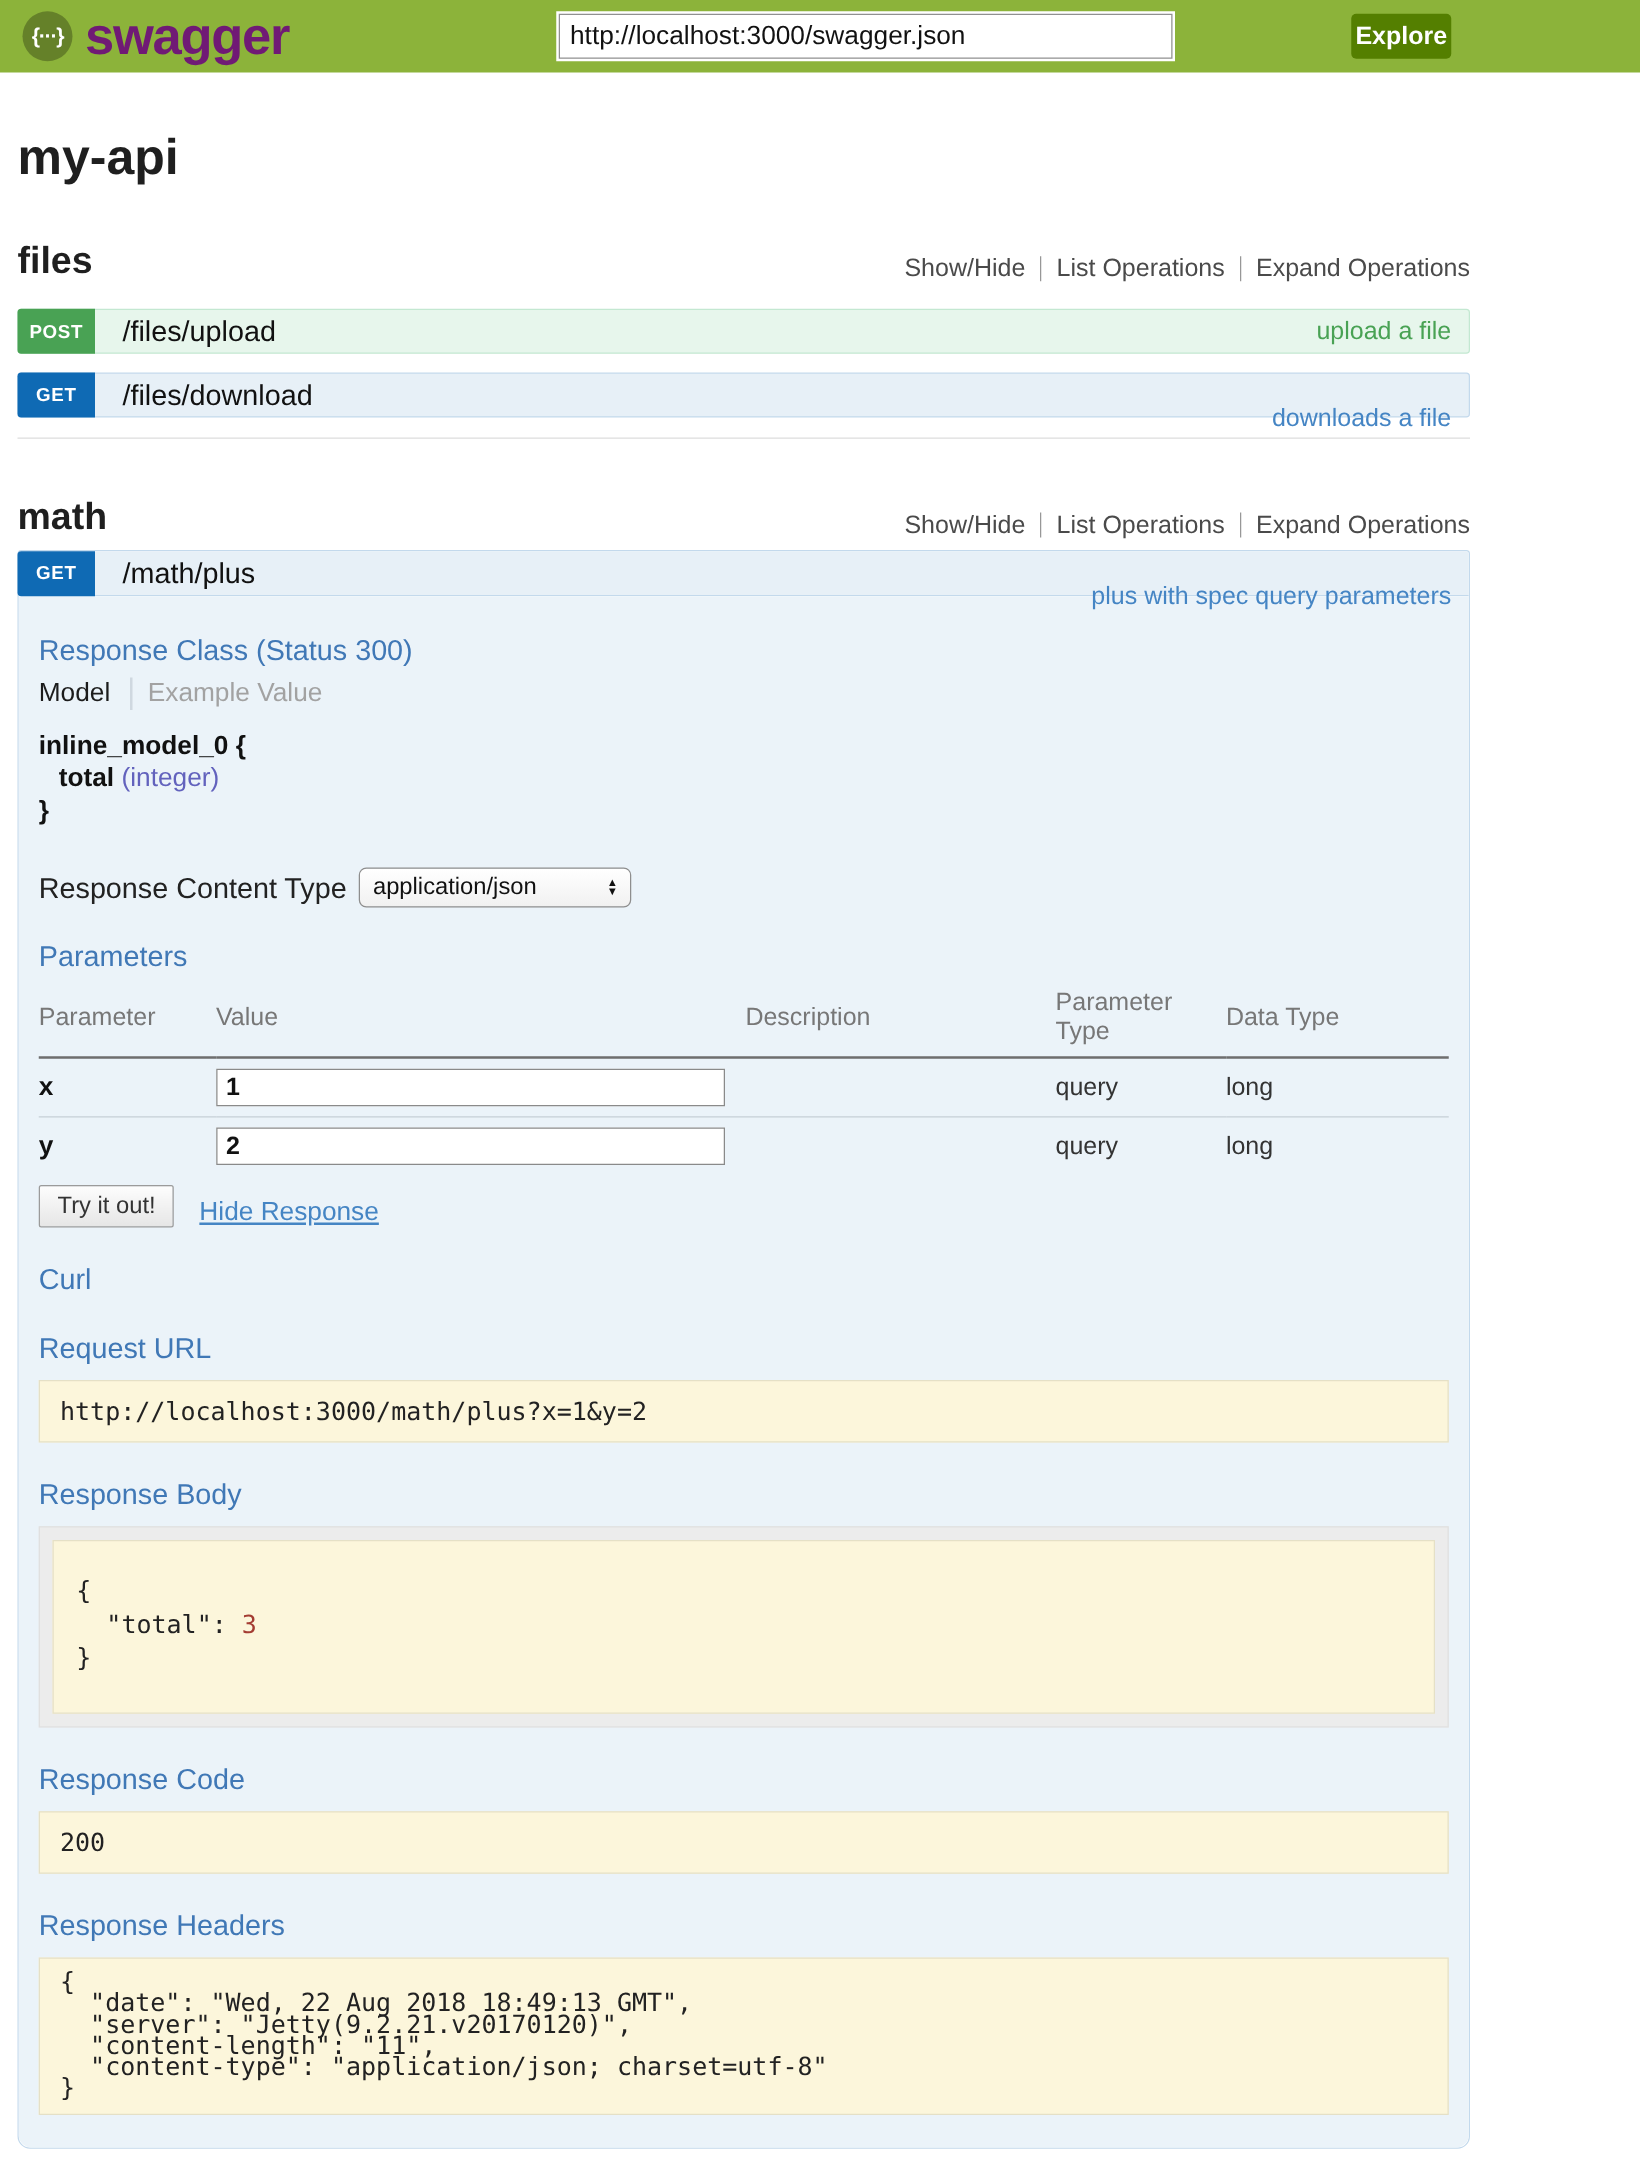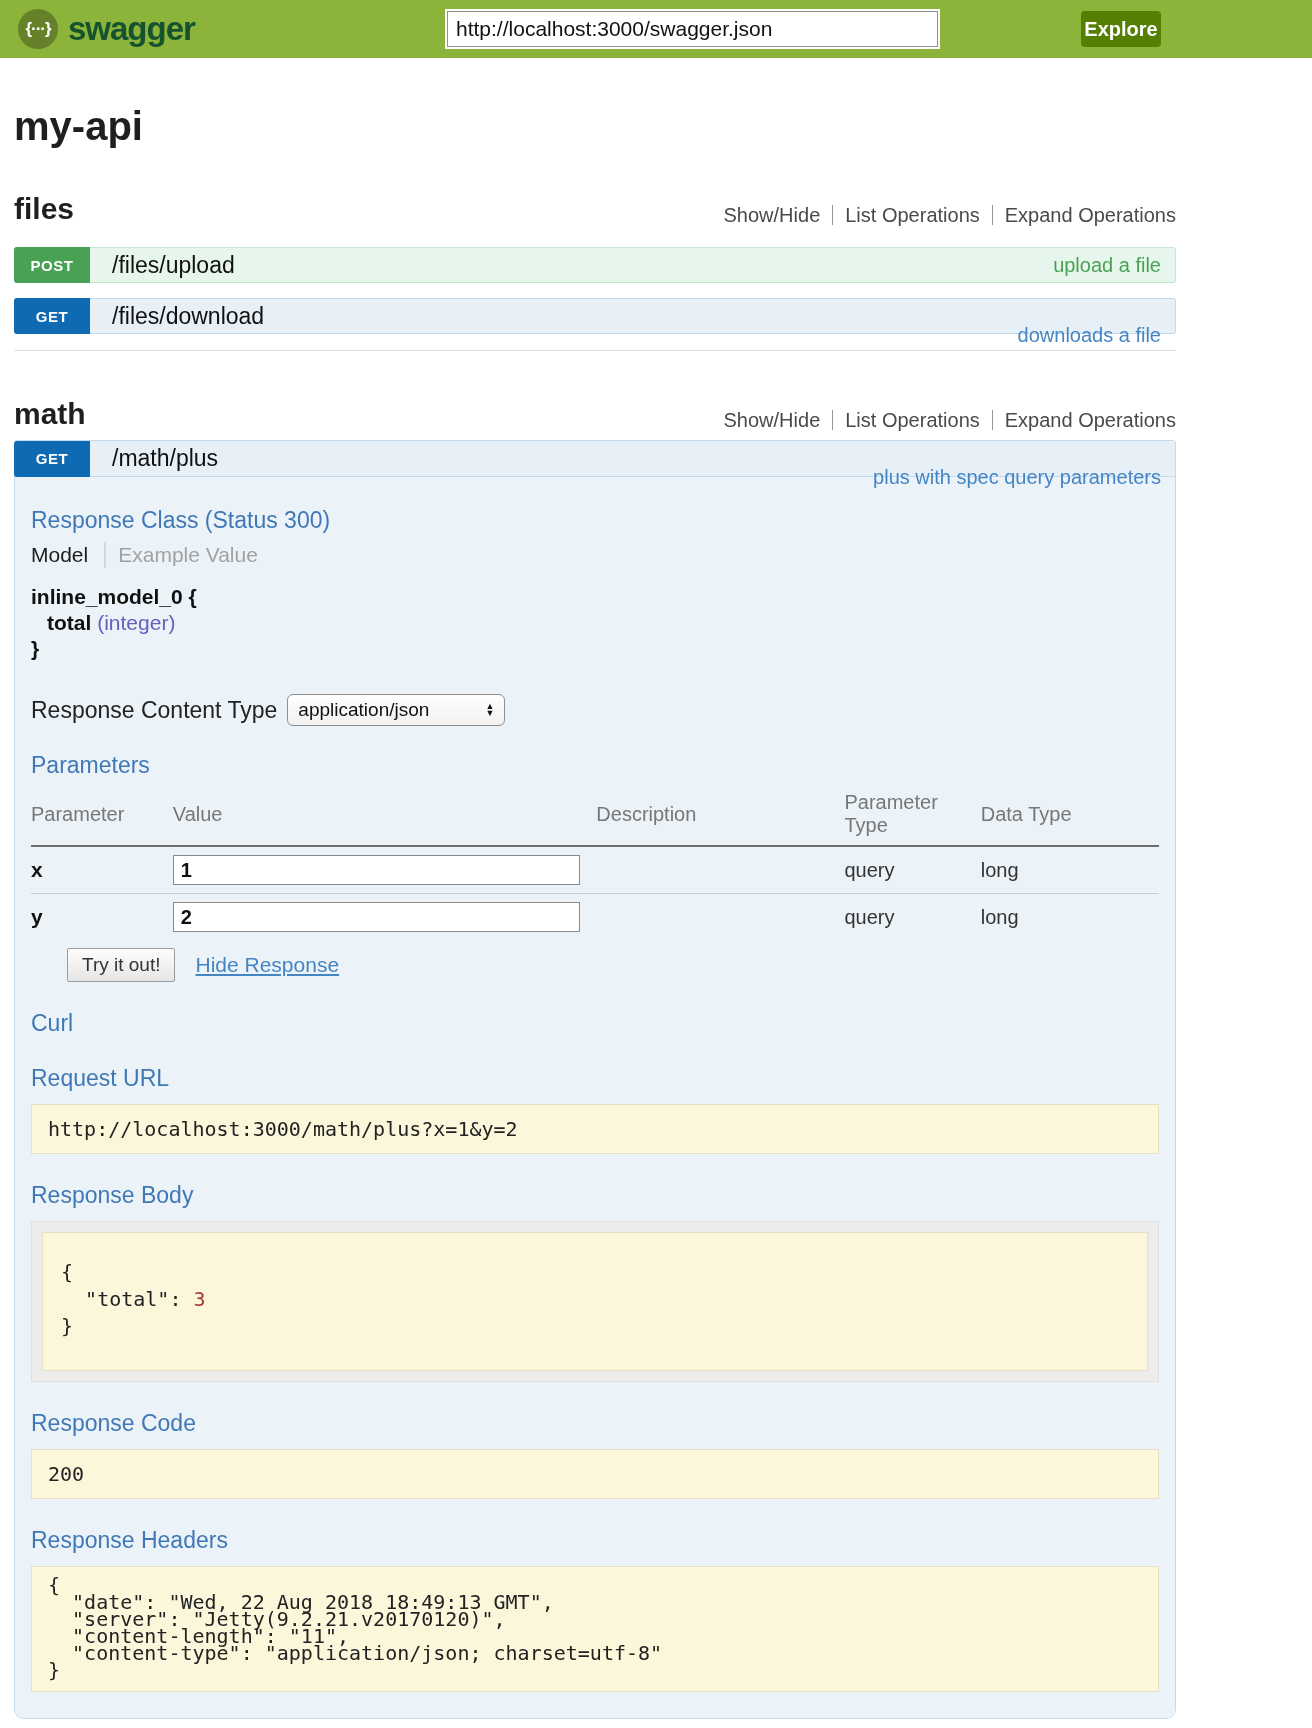--- a/index.html
+++ b/index.html
@@ -14,21 +14,21 @@
     height:58px; background:#8cb33a; position:relative;
     display:flex; align-items:center;
   }
   .logo { display:flex; align-items:center; margin-left:18px; cursor:pointer; }
   .logo-icon {
     width:40px; height:40px; border-radius:50%;
     background:rgba(0,0,0,0.28);
     color:#fff; display:flex; align-items:center; justify-content:center;
     font-weight:bold; font-size:17px; letter-spacing:-1px;
   }
-  .logo-text { color:#14532d; font-weight:bold; font-size:33px; margin-left:10px; letter-spacing:-1px; }
+  .logo-text { color:#701a75; font-weight:bold; font-size:42px; margin-left:10px; letter-spacing:-1px; }
   .url-input {
     position:absolute; left:447px; top:11px; width:491px; height:36px;
     border:1px solid #909090; box-shadow:0 0 0 2px #ffffff;
     font-family:"Liberation Sans", sans-serif; font-size:21px; color:#111;
     padding:2px 8px; background:#fff;
   }
   .explore-btn {
     position:absolute; right:151px; top:11px; height:36px; width:80px;
     background:#547f00; border:none; border-radius:4px;
     color:#fff; font-weight:bold; font-size:20px;
@@ -47,21 +47,21 @@
     border-left:1px solid #979797; cursor:pointer;text-align:center;
   }
   .section-controls li:first-child { border-left:none; }
   .section-controls li:last-child { padding-right:0; }
   
   .op-row {
     height:36px; display:flex; align-items:center;
     border:1px solid; border-radius:3px;
   }
   .op-row .badge {
-    width:76px; height:36px; margin:-1px 0 -1px -1px;
+    width:62px; height:36px; margin:-1px 0 -1px -1px;
     display:flex; align-items:center; justify-content:center;
     color:#fff; font-weight:bold; font-size:15px; letter-spacing:0.5px;
     border-radius:3px 0 0 3px; cursor:pointer;
   }
   .op-row .path { font-size:23px; color:#111; margin-left:22px; cursor:pointer; }
   .op-row .summary { margin-left:auto; margin-right:14px; font-size:20px; cursor:pointer; }
   .op-post { background:#e7f6ec; border-color:#c3e8d1; margin-top:22px; }
   .op-post .badge { background:#49a254; }
   .op-post .summary { color:#49a254; }
   .op-get { background:#e7f0f7; border-color:#c3d9ec; margin-top:15px; }
@@ -105,21 +105,21 @@
   .col-ptype { width:140px; } .col-dtype { width:190px; }
   td.pname { font-weight:bold; font-size:21px; color:#111; padding-left:5px; }
   th.pname-h { padding-left:5px; }
   .pval-input {
     width:407px; height:30px; border:1px solid #8a8a8a;
     font-family:"Liberation Sans", sans-serif; font-size:20px; font-weight:bold;
     padding:2px 7px; color:#111; background:#fff;
   }
   td.ptype, td.dtype { font-size:20px; color:#333; }
   
-  .try-row { display:flex; align-items:center; margin-top:8px;margin-left:36px; }
+  .try-row { display:flex; align-items:flex-end; margin-top:8px; }
   .try-btn {
     height:34px; padding:0 14px; font-size:19px; color:#333;
     font-family:"Liberation Sans", sans-serif;
     background:linear-gradient(#fdfdfd,#e6e6e6);
     border:1px solid #9b9b9b; border-radius:2px; cursor:pointer;
   }
   .hide-response { margin-left:20px; font-size:21px; color:#4585c4; text-decoration:underline; cursor:pointer; }
   
   .code-h { margin-top:28px; }
   .codebox {

